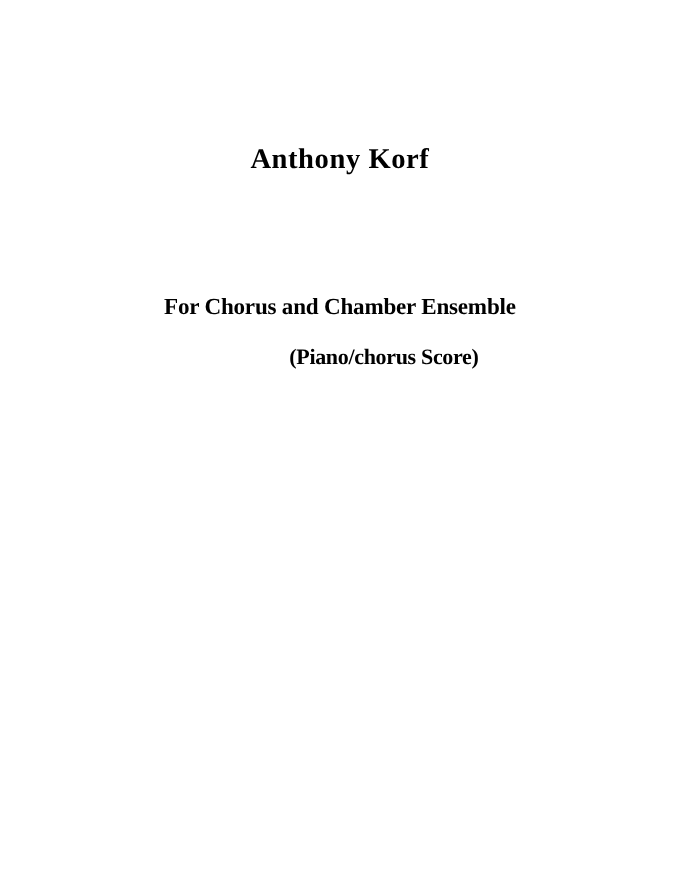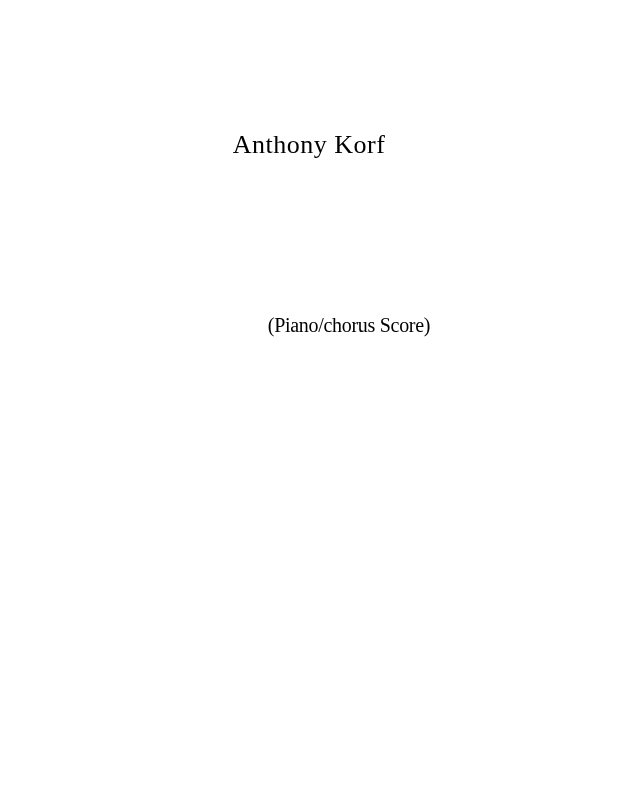--- a/index.html
+++ b/index.html
@@ -8,20 +8,21 @@
     background: #ffffff;
   }
   .page {
     position: relative;
     width: 618px;
     height: 800px;
     background: #ffffff;
     overflow: hidden;
     font-family: "Liberation Serif", "DejaVu Serif", serif;
     color: #000000;
+    font-weight: bold;
   }
   .line {
     position: absolute;
     left: 0;
     width: 100%;
     text-align: center;
     line-height: 1;
     white-space: nowrap;
   }
   .composer {
@@ -46,15 +47,16 @@
     padding-left: 40px;
   }
 </style>
 </head>
 <body>
 
 <div class="page">
   <div class="line composer">Anthony Korf</div>
 
 
+  <div class="line subtitle">For Chorus and Chamber Ensemble</div>
 
   <div class="line format-note">(Piano/chorus Score)</div>
 </div>
 
 </body></html>

